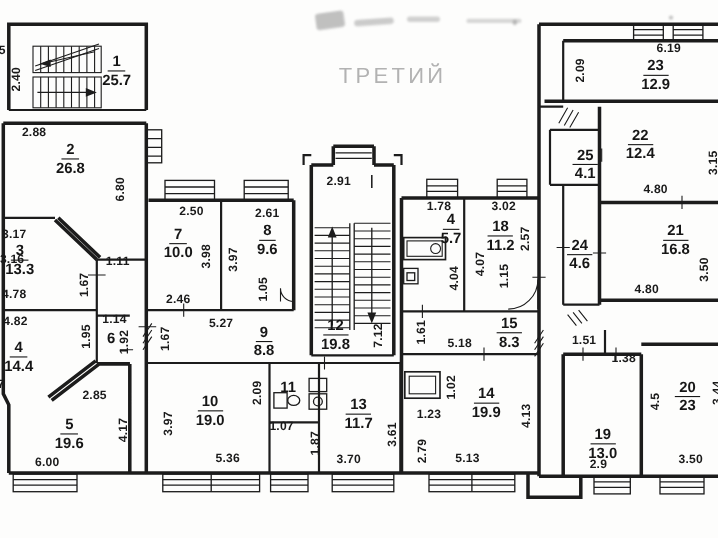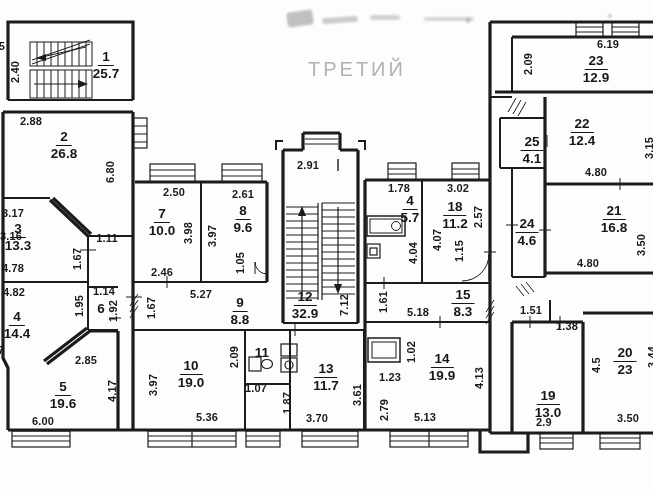--- a/index.html
+++ b/index.html
@@ -176,21 +176,21 @@
   <div class="room" style="left:64px;top:128px;"><div class="num">2</div><div class="area">26.8</div></div>
   <div class="room" style="left:18px;top:220px;"><div class="num">3</div><div class="area">13.3</div></div>
   <div class="room" style="left:17px;top:308px;"><div class="num">4</div><div class="area">14.4</div></div>
   <div class="room" style="left:63px;top:378px;"><div class="num">5</div><div class="area">19.6</div></div>
   <div class="room no-area" style="left:101px;top:300px;"><div class="num">6</div></div>
   <div class="room" style="left:162px;top:205px;"><div class="num">7</div><div class="area">10.0</div></div>
   <div class="room" style="left:243px;top:202px;"><div class="num">8</div><div class="area">9.6</div></div>
   <div class="room" style="left:240px;top:294px;"><div class="num">9</div><div class="area">8.8</div></div>
   <div class="room" style="left:191px;top:357px;"><div class="num">10</div><div class="area">19.0</div></div>
   <div class="room no-area" style="left:262px;top:344px;"><div class="num">11</div></div>
-  <div class="room" style="left:305px;top:288px;"><div class="num">12</div><div class="area">32.9</div></div>
+  <div class="room" style="left:305px;top:288px;"><div class="num">12</div><div class="area">19.8</div></div>
   <div class="room" style="left:326px;top:360px;"><div class="num">13</div><div class="area">11.7</div></div>
   <div class="room" style="left:442px;top:350px;"><div class="num">14</div><div class="area">19.9</div></div>
   <div class="room" style="left:463px;top:286px;"><div class="num">15</div><div class="area">8.3</div></div>
   <div class="room" style="left:410px;top:192px;"><div class="num">4</div><div class="area">5.7</div></div>
   <div class="room" style="left:455px;top:198px;"><div class="num">18</div><div class="area">11.2</div></div>
   <div class="room" style="left:548px;top:362px;margin-top:25px;"><div class="num">19</div><div class="area">13.0</div></div>
   <div class="room" style="left:625px;top:344px;"><div class="num">20</div><div class="area">23</div></div>
   <div class="room" style="left:614px;top:202px;"><div class="num">21</div><div class="area">16.8</div></div>
   <div class="room" style="left:582px;top:115px;"><div class="num">22</div><div class="area">12.4</div></div>
   <div class="room" style="left:596px;top:52px;"><div class="num">23</div><div class="area">12.9</div></div>

